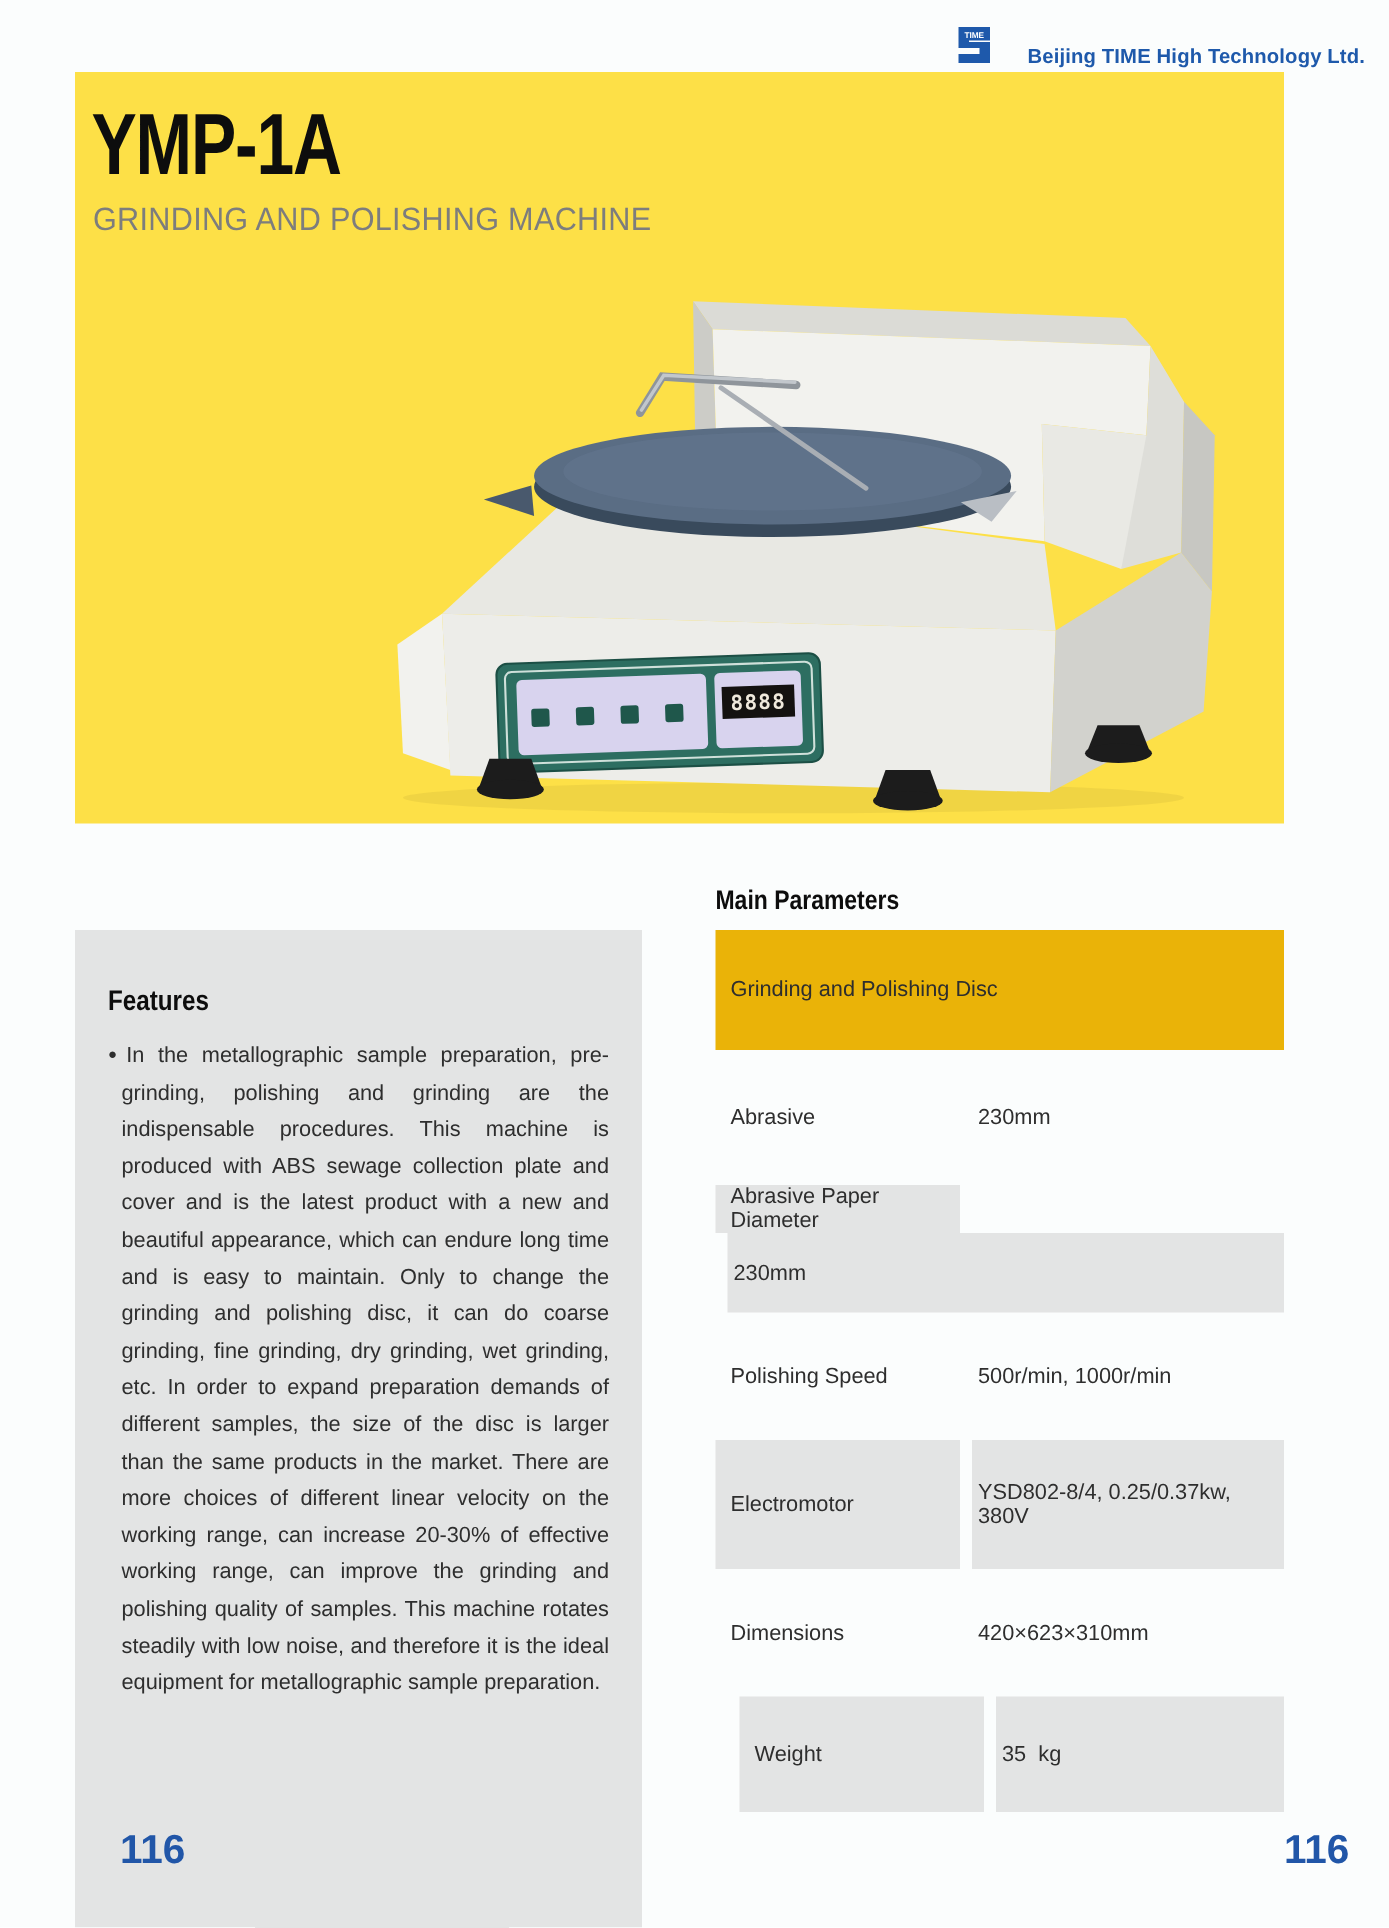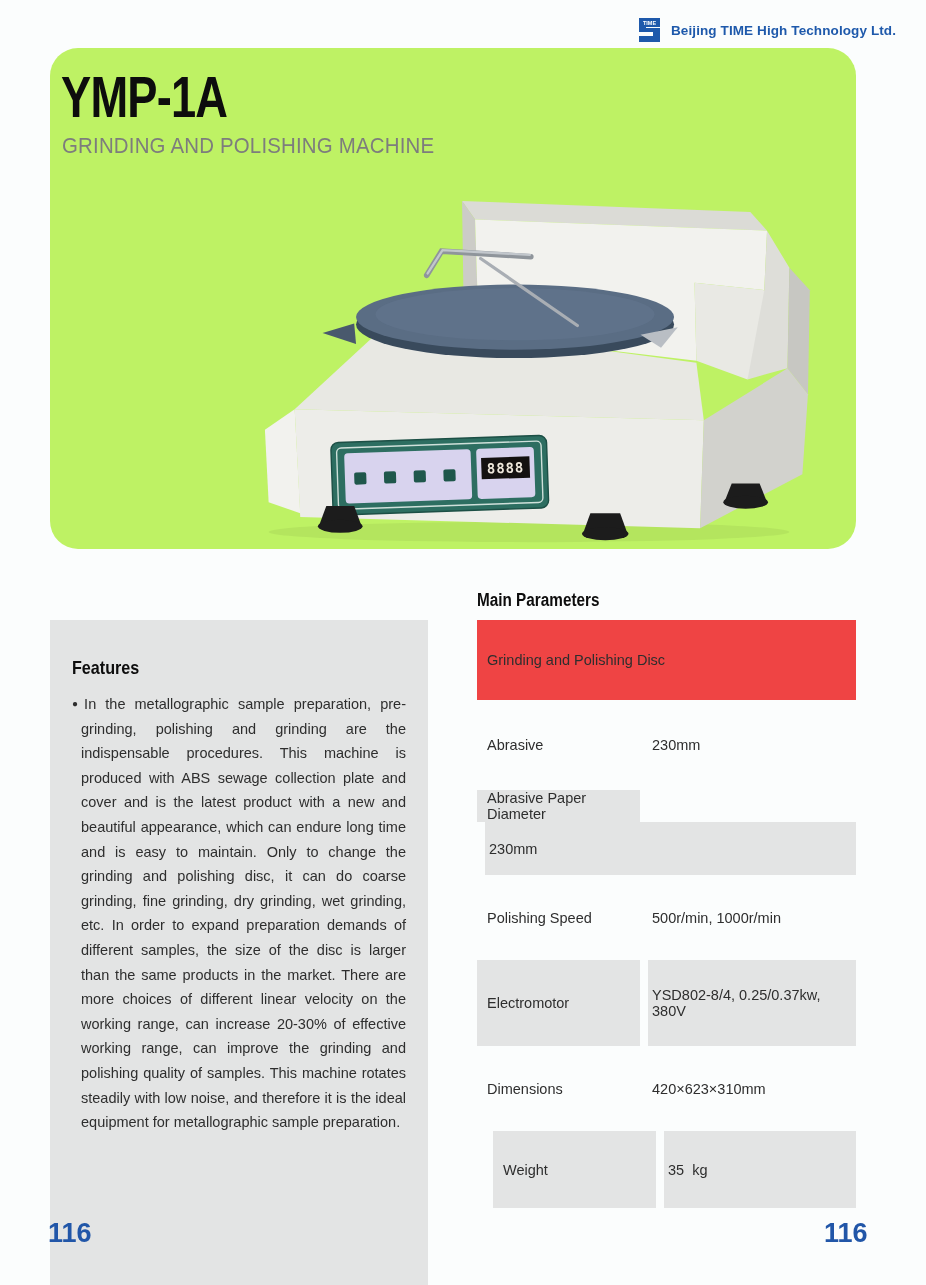--- a/index.html
+++ b/index.html
@@ -3,26 +3,26 @@
 <meta charset="utf-8">
 <style>
   * { margin:0; padding:0; box-sizing:border-box; }
   html,body { background:#ffffff; }
   .page {
     position:relative; width:926px; height:1285px;
     background:#fbfdfd; overflow:hidden;
     font-family:"Liberation Sans", sans-serif;
   }
   
-  .brand { position:absolute; top:15px; left:636px; display:flex; align-items:center; gap:8px; }
+  .brand { position:absolute; top:15px; left:636px; display:flex; align-items:flex-end; gap:22px; }
   .brand-logo { width:27px; height:30px; display:block; }
   .brand-name { font-size:13.5px; font-weight:bold; color:#1e59ab; letter-spacing:0.1px; }
 
   
-  .hero { position:absolute; left:50px; top:48px; width:806px; height:501px; background:#bef264;border-radius:28px; }
+  .hero { position:absolute; left:50px; top:48px; width:806px; height:501px; background:#fde047; }
   .model-title {
     position:absolute; left:11px; top:20px;
     font-size:58px; font-weight:bold; color:#0d0d0d;
     transform:scaleX(0.78); transform-origin:left top; letter-spacing:-1px;
     line-height:1;
   }
   .model-subtitle {
     position:absolute; left:12px; top:88px;
     font-size:21.5px; color:#7d7d7d;
     transform:scaleX(0.95); transform-origin:left top; letter-spacing:0.2px;
@@ -48,26 +48,26 @@
   .params { position:absolute; left:477px; top:591px; width:379px; }
   .params-title { font-size:18px; }
   .params-table { position:absolute; left:0; top:29px; width:379px; }
   .param-row { display:flex; width:100%; }
   .r1{height:80px;} .r2{height:90px;} .r3{height:85px;flex-direction:column;} .r4{height:85px;}
   .r5{height:86px;} .r6{height:85px;} .r7{height:77px;padding-left:16px;}
   .cell { display:flex; align-items:center; font-size:14.5px; color:#2e2e2e; }
   .cell-label { width:163px; padding-left:10px; flex:none; }
   .cell-value { flex:1; margin-left:8px; padding-left:4px; white-space:pre-wrap; }
   .param-row.shaded .cell { background:#e3e4e4; }
-  .param-row.full { background:#ef4444; }
+  .param-row.full { background:#eab308; }
   .param-row.full .cell-label { width:auto; }
   .param-row.full .cell-value { background:transparent !important; }
 
   
-  .page-num { position:absolute; font-size:27px; font-weight:bold; color:#2156a8; }
+  .page-num { position:absolute; font-size:27px; font-weight:bold; color:#2156a8;margin-left:32px; }
   .page-num.left { left:48px; top:1218px; }
   .page-num.right { left:824px; top:1218px; }
 </style>
 </head>
 <body>
 
 <div class="page">
 
   <div class="brand">
     <svg class="brand-logo" viewBox="0 0 27 30" aria-hidden="true">

